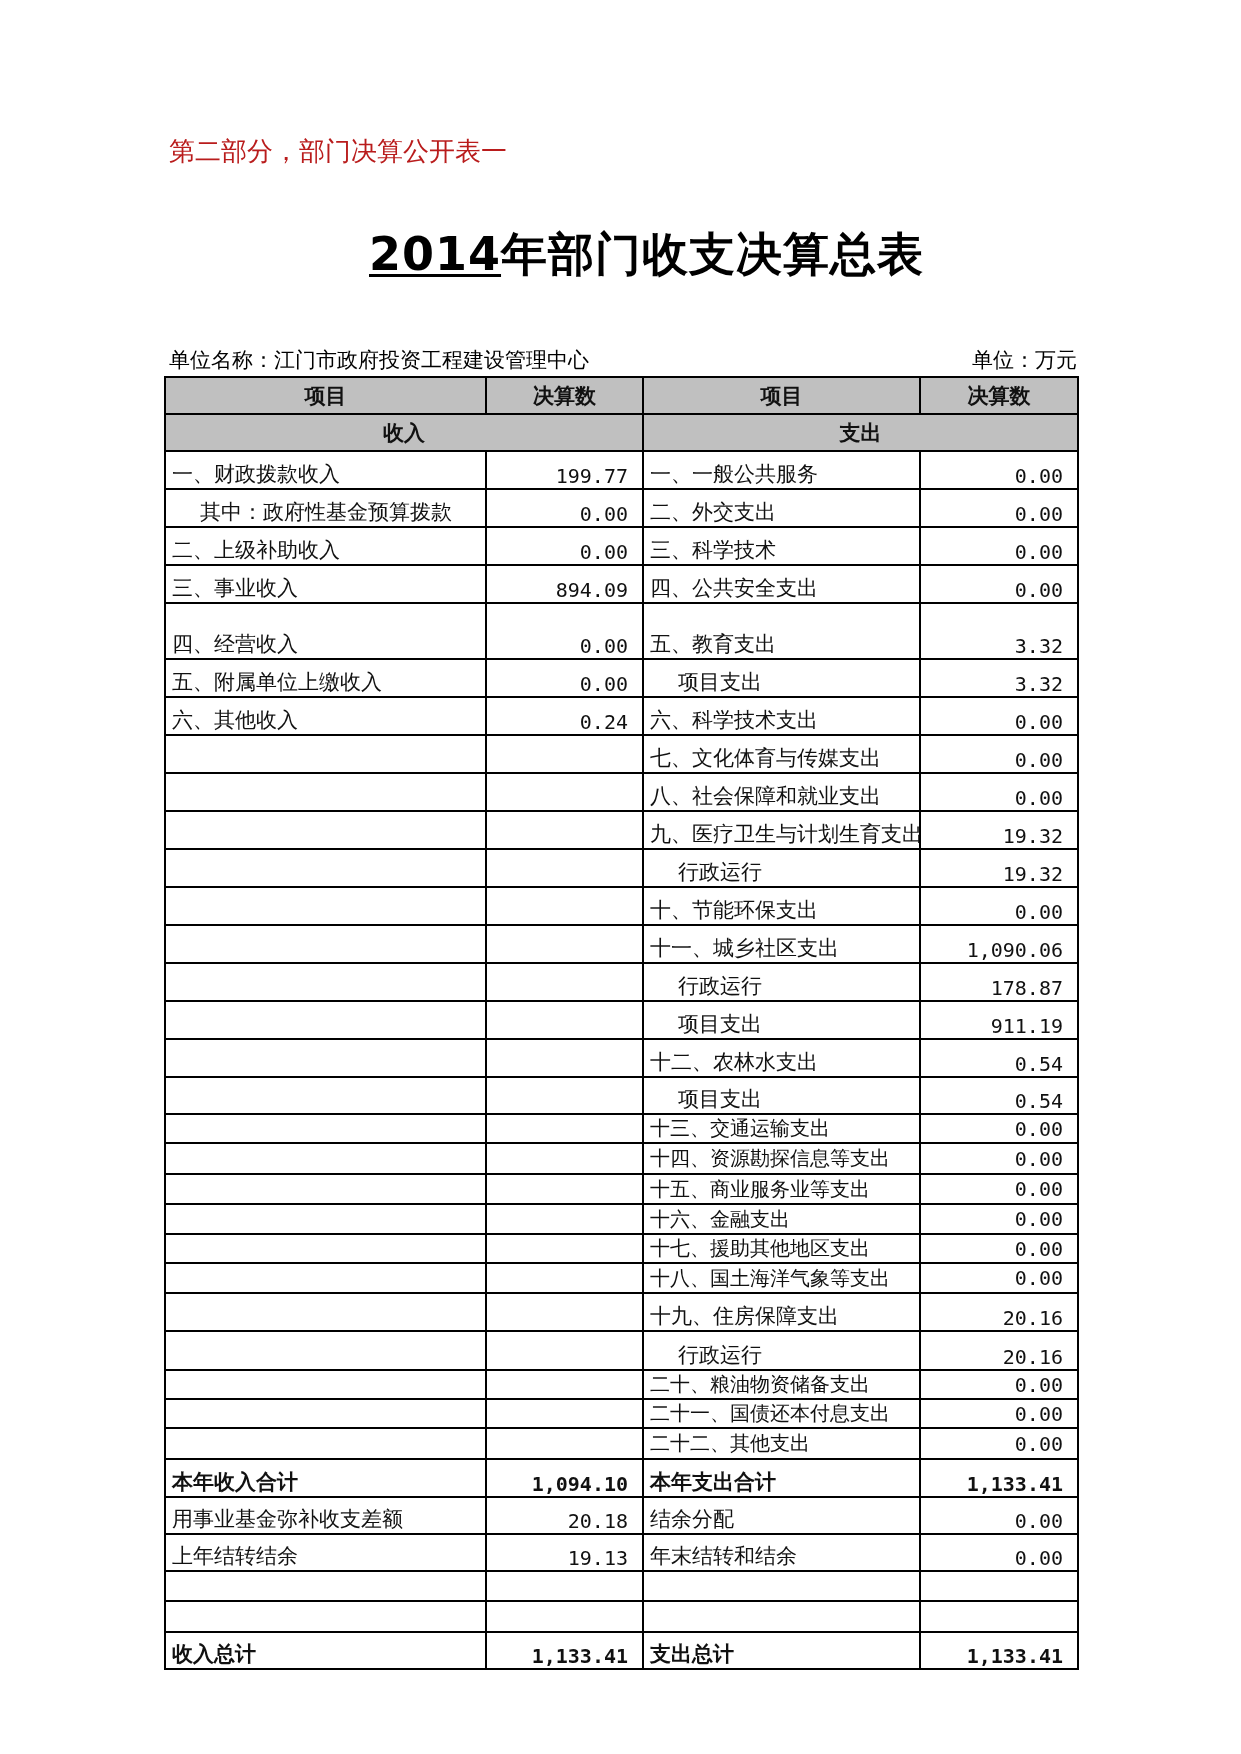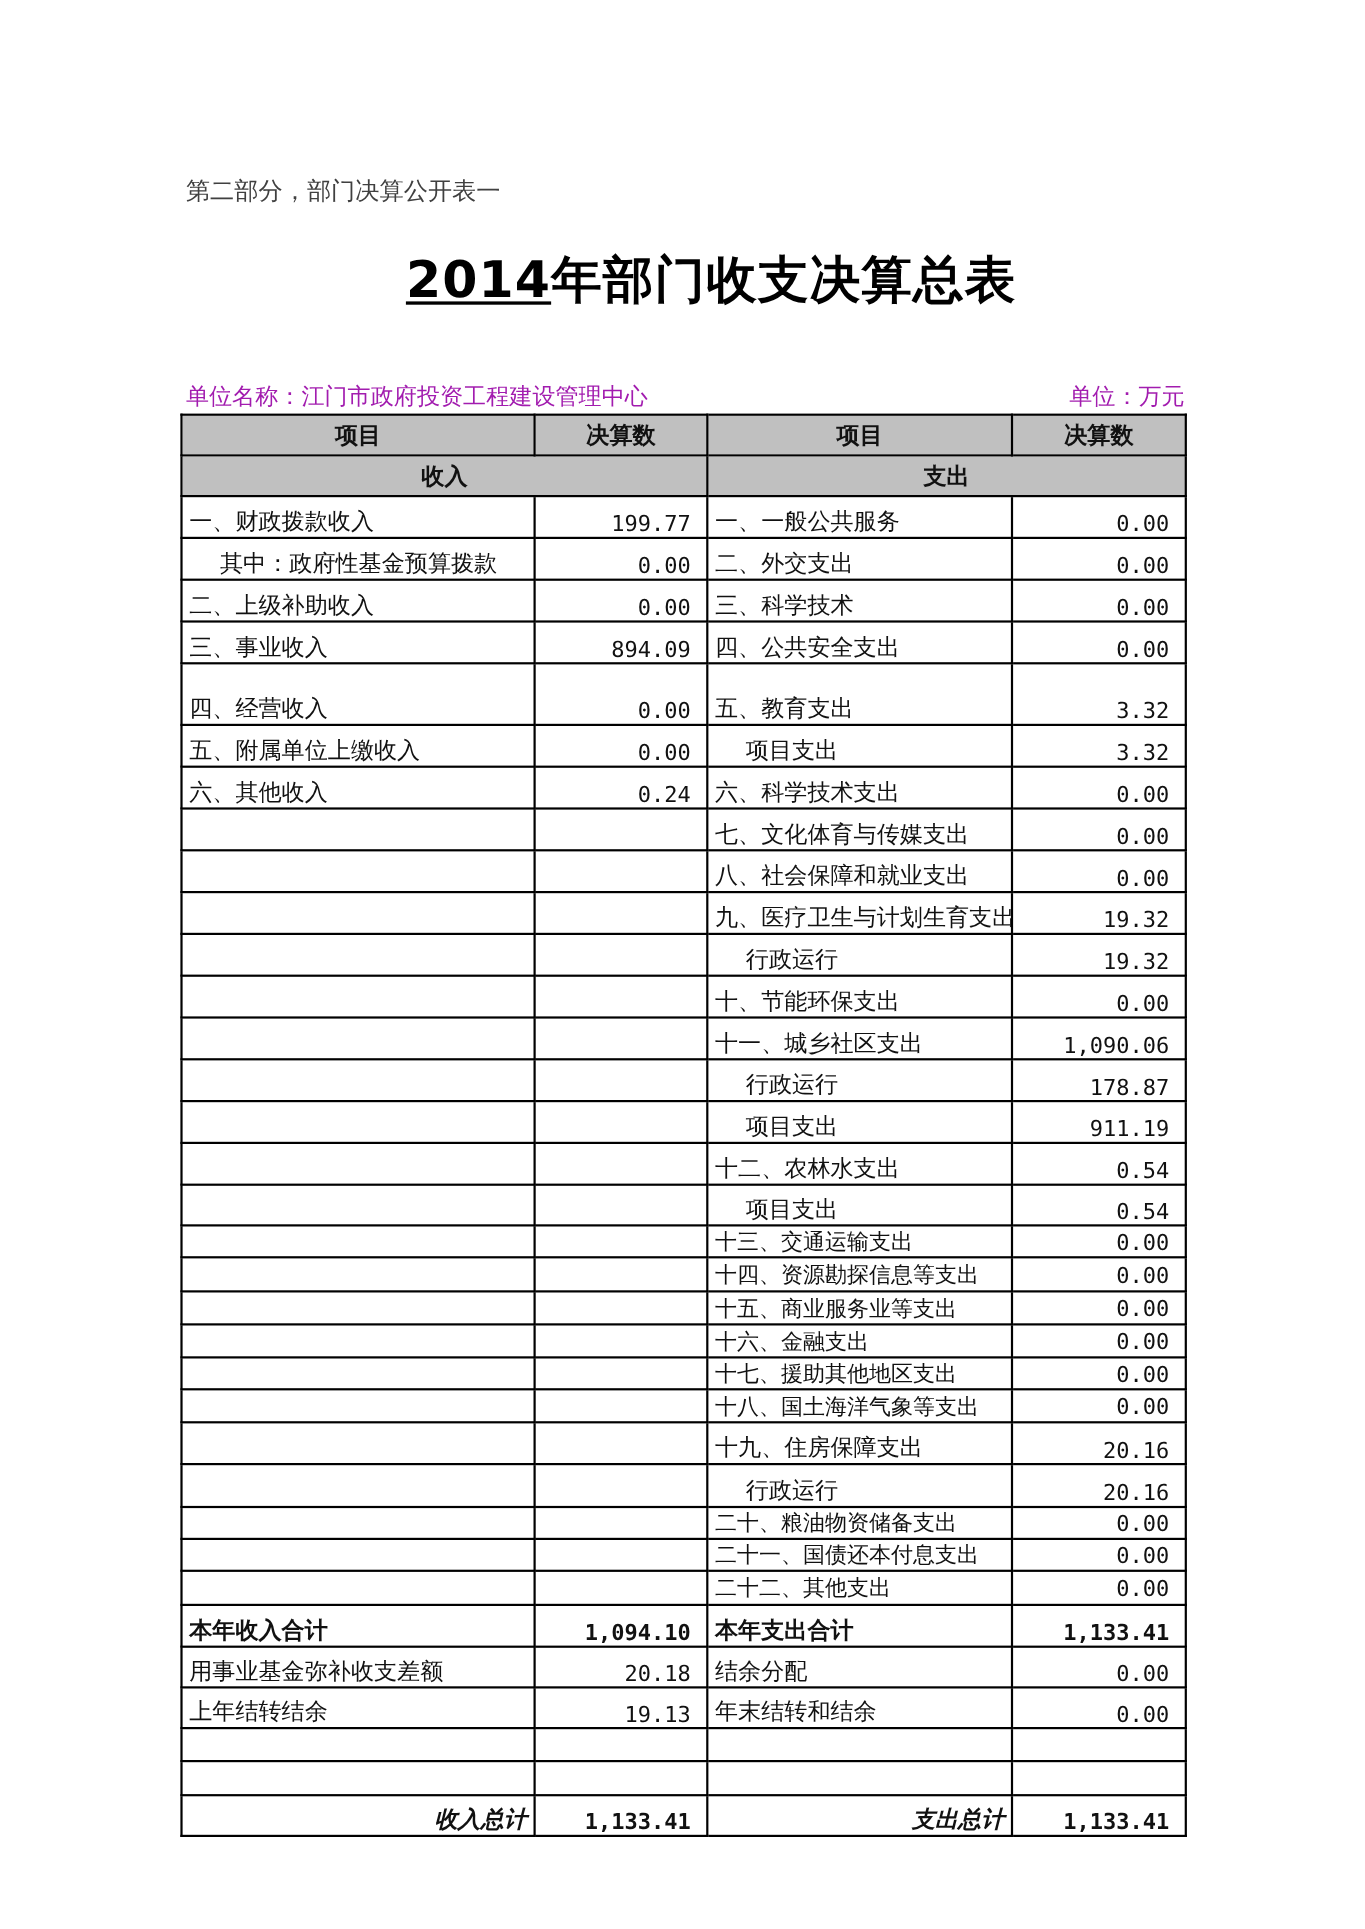--- a/index.html
+++ b/index.html
@@ -1,32 +1,32 @@
 <!DOCTYPE html>
 <html><head>
   <meta charset="utf-8">
   <style>
     html, body { margin: 0; padding: 0; background: #ffffff; }
     body { width: 1241px; height: 1754px; position: relative; overflow: hidden;
            font-family: "DejaVu Serif", "Liberation Serif", serif; color: #111; }
-    .subtitle { position: absolute; left: 169px; top: 160px; font-size: 22px; line-height: 30px; color: #404040; white-space: nowrap; }
+    .subtitle { position: absolute; left: 169px; top: 136px; font-size: 26px; line-height: 30px; color: #b91c1c; white-space: nowrap; }
     .title { position: absolute; left: 369px; top: 226px; font-family: "DejaVu Sans", "Liberation Sans", sans-serif;
              font-weight: bold; font-size: 46px; line-height: 56px; white-space: nowrap; color: #000; letter-spacing: 1px; }
     .title .year { text-decoration: underline; text-decoration-thickness: 3px; text-underline-offset: 4px; }
-    .unitline { position: absolute; left: 169px; top: 346px; width: 908px; font-size: 21px; line-height: 28px; color: #a21caf; }
+    .unitline { position: absolute; left: 169px; top: 346px; width: 908px; font-size: 21px; line-height: 28px; color: #000000; }
     .unitline .right { position: absolute; right: 0; top: 0; }
     table.grid { position: absolute; left: 164px; top: 376px; border-collapse: collapse; table-layout: fixed; width: 913px; }
     table.grid td { border: 2.5px solid #000; padding: 0 6px; font-size: 21px; white-space: nowrap; overflow: hidden; vertical-align: bottom; }
     table.grid td.num { text-align: right; padding-right: 14px; font-family: "DejaVu Sans Mono", "Liberation Mono", monospace; font-size: 20px; }
     table.grid td.indent { padding-left: 34px; }
     table.grid tr.hdr td { background: #c0c0c0; font-family: "DejaVu Sans", "Liberation Sans", sans-serif; font-weight: bold;
                            text-align: center; vertical-align: middle; font-size: 21px; }
     table.grid tr.bold td { font-family: "DejaVu Sans", "Liberation Sans", sans-serif; font-weight: bold; }
     table.grid tr.bold td.num { font-family: "DejaVu Sans Mono", "Liberation Mono", monospace; padding-left: 10px; }
-    table.grid td.center { text-align: right; font-style: italic; }
+    table.grid td.center { text-align: left; }
     table.grid tr.tight td { font-size: 20px; vertical-align: middle; }
   </style>
 </head>
 <body>
 
 <div class="subtitle">第二部分，部门决算公开表一</div>
 
 <div class="title"><span class="year">2014</span><span>年部门收支决算总表</span></div>
 
 <div class="unitline">

